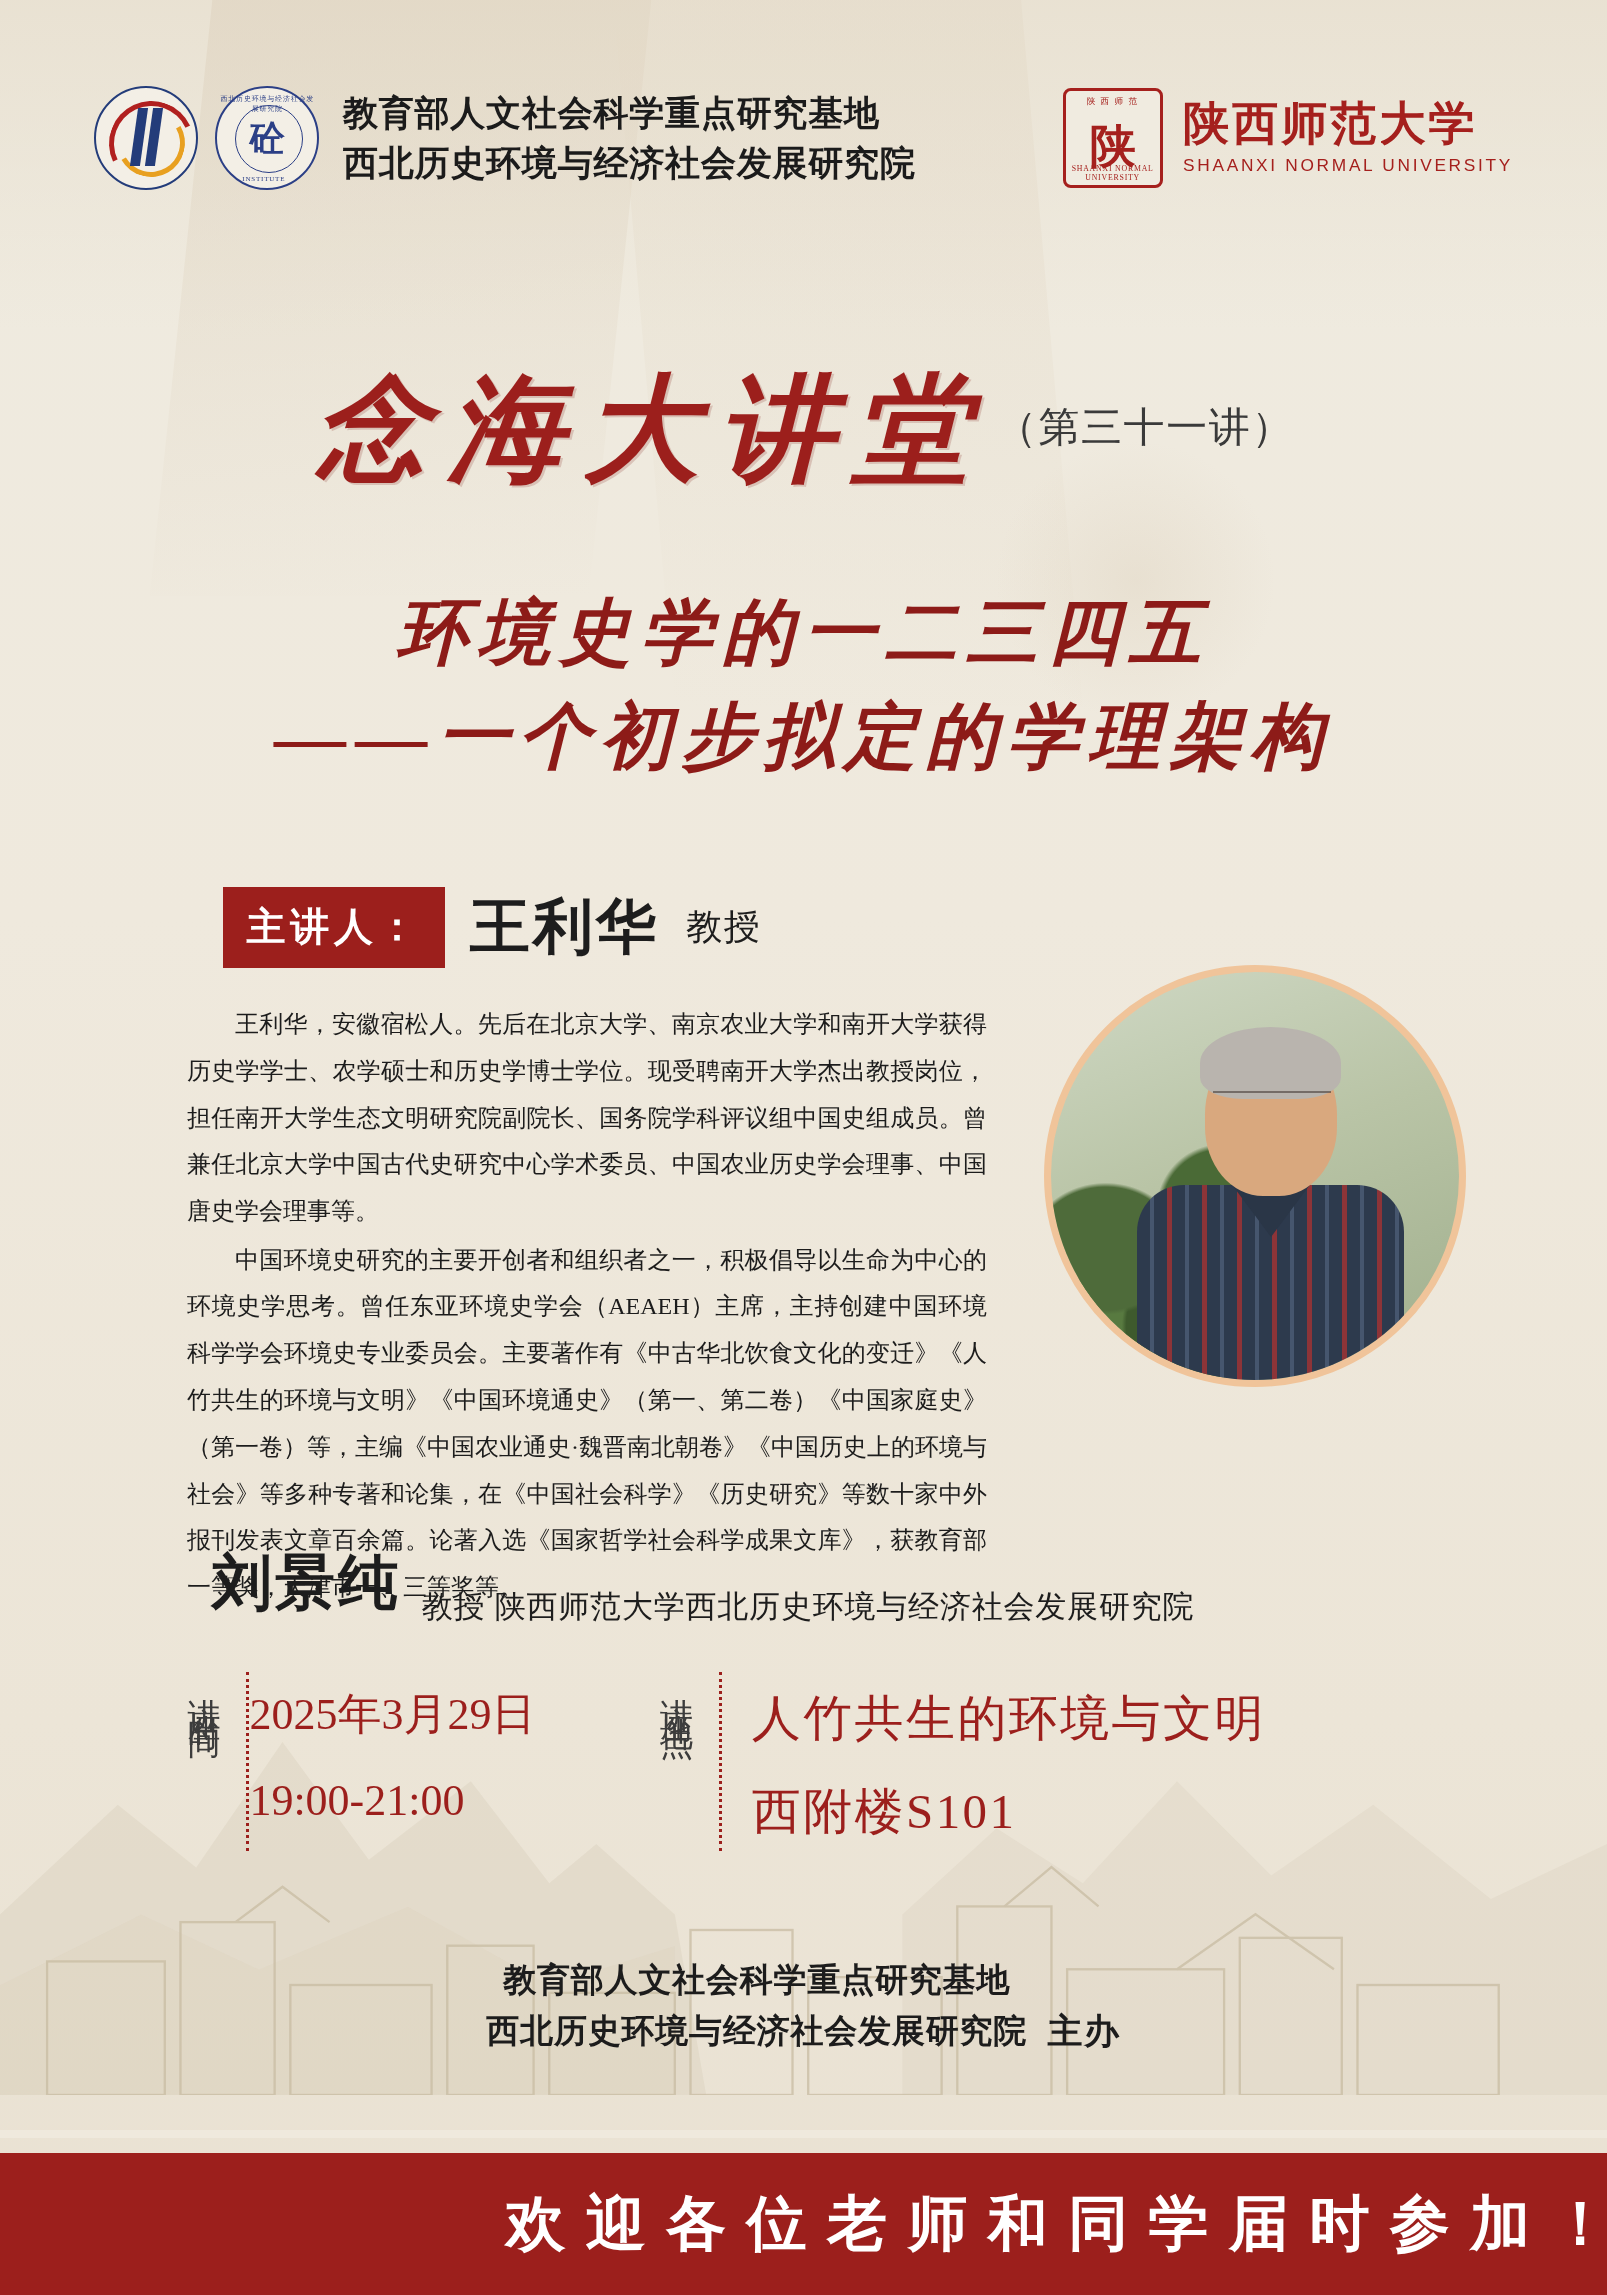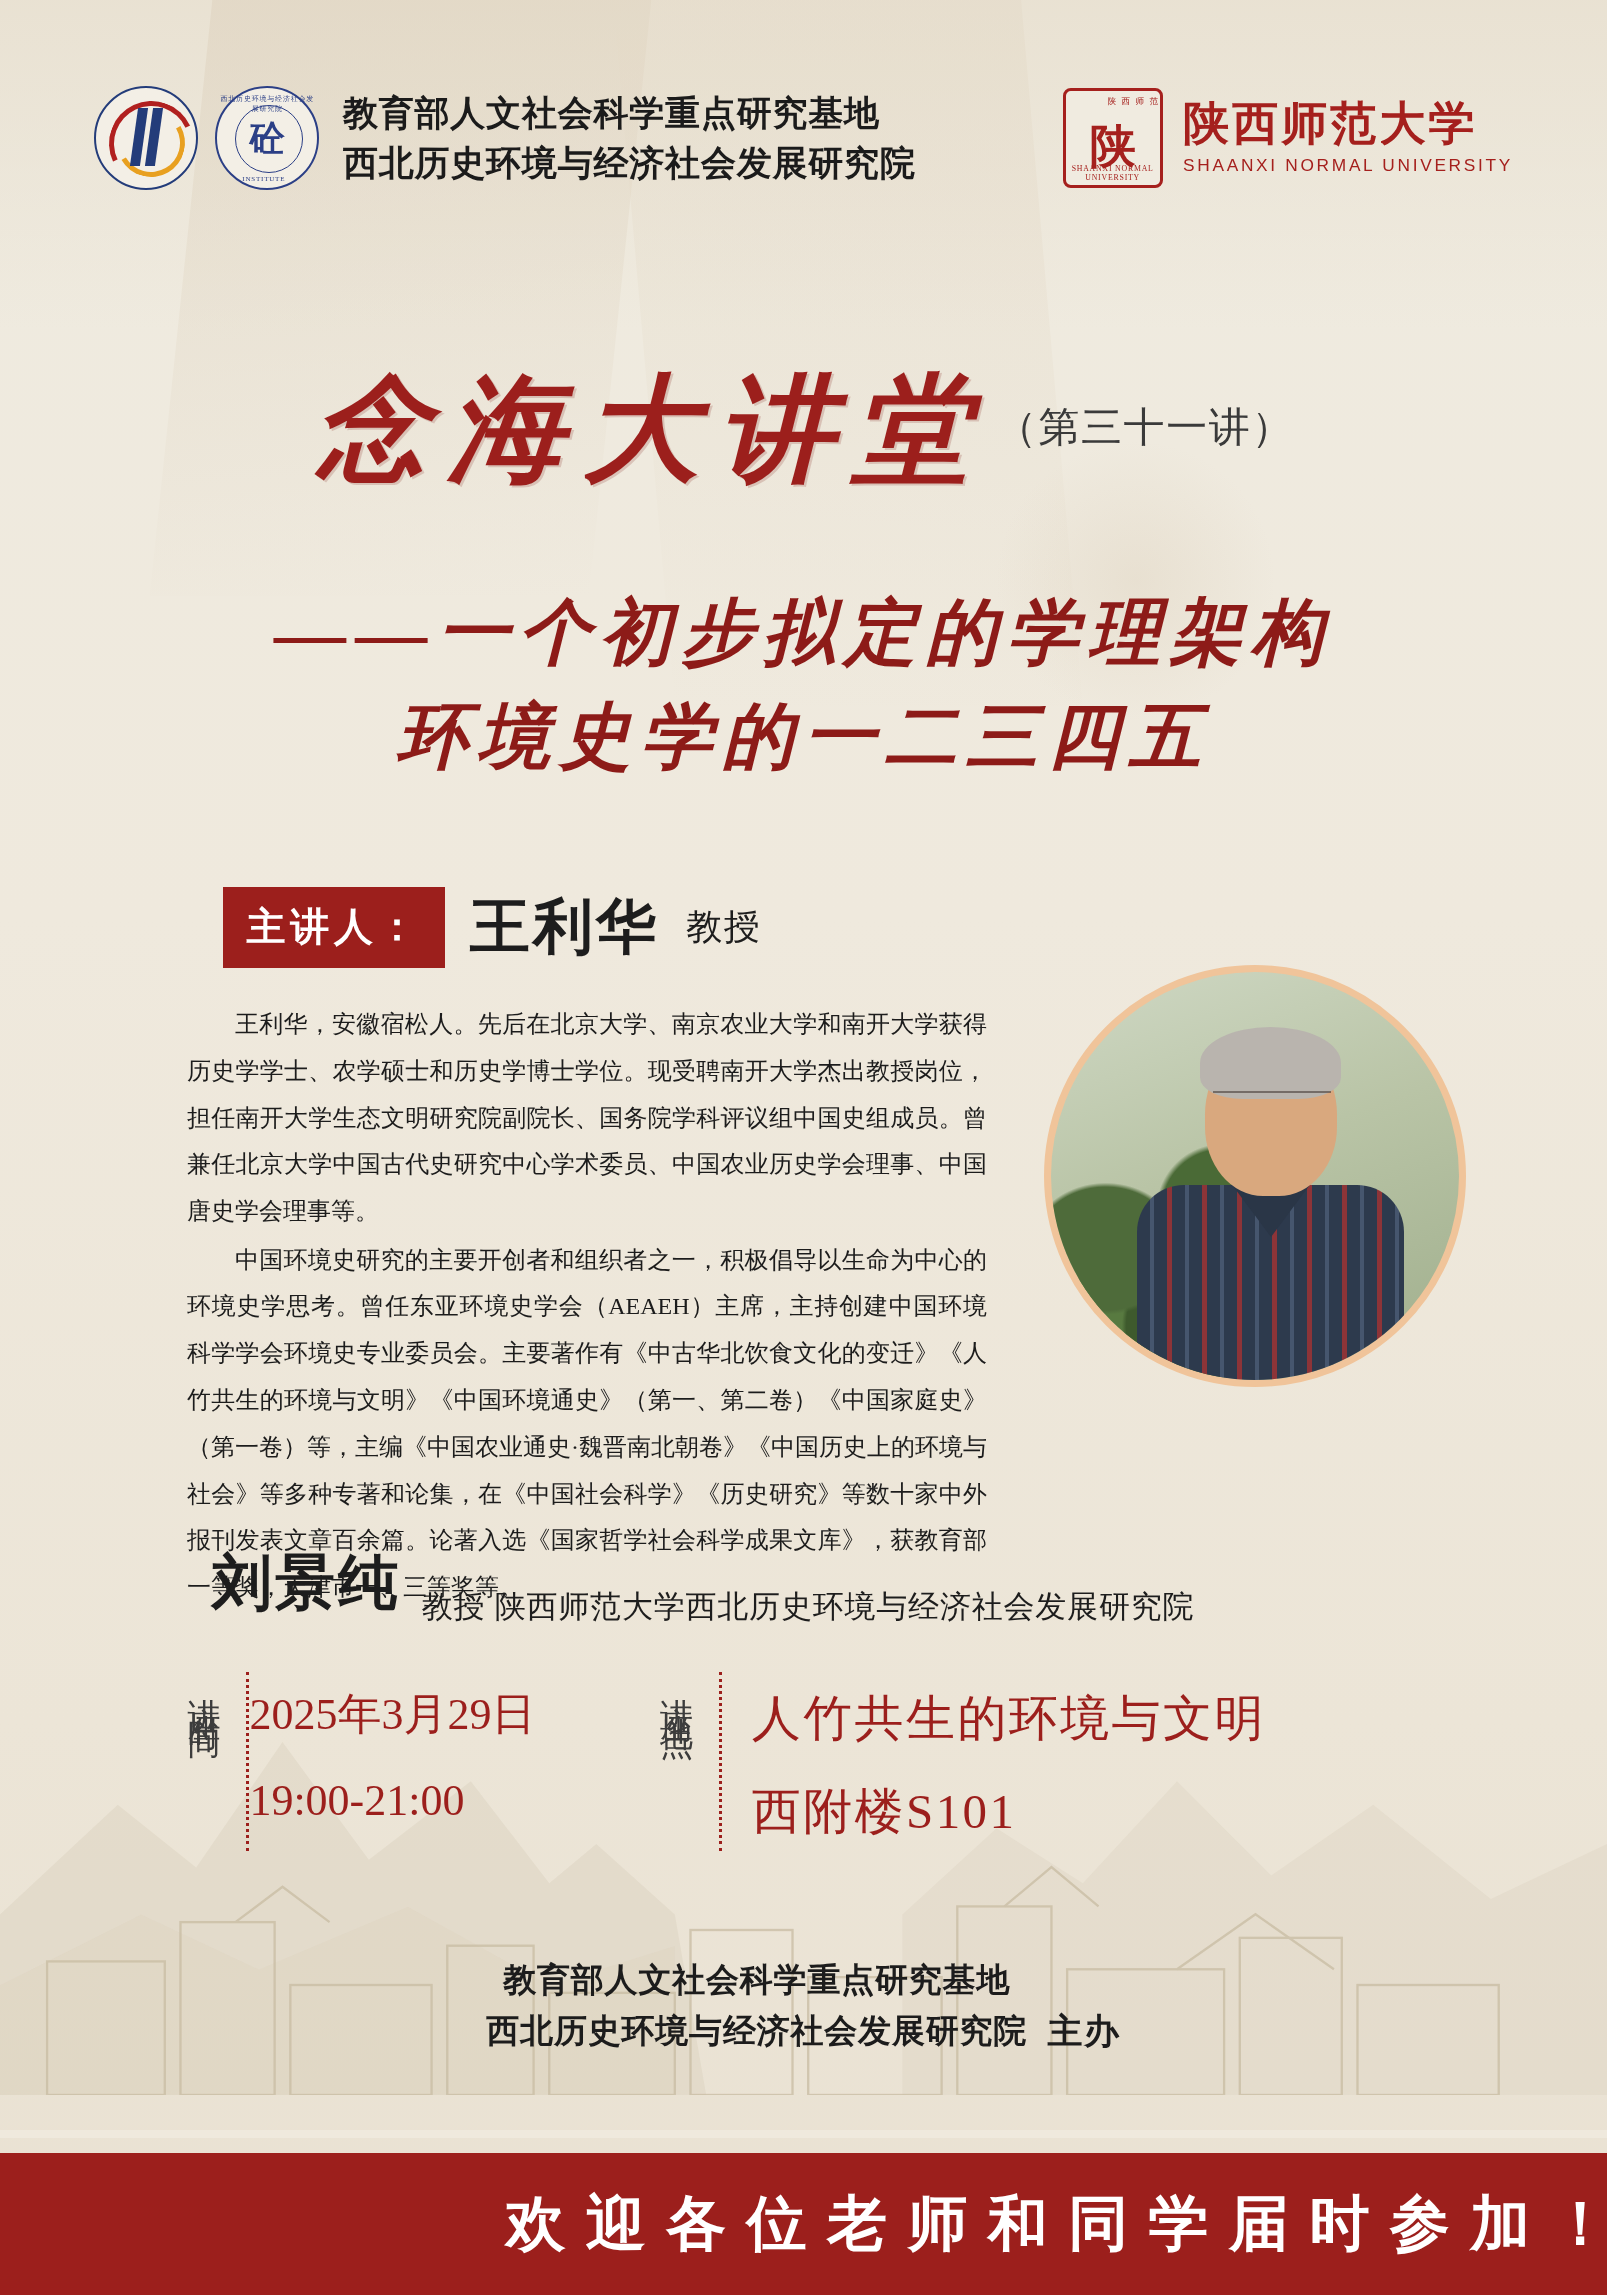--- a/index.html
+++ b/index.html
@@ -179,21 +179,21 @@
     left: 0; right: 0; top: 25px;
     text-align: center;
     font-size: 46px;
     color: #a5201d;
     font-weight: bold;
     font-family: "Liberation Serif", serif;
   }
   .snu-seal .seal-mini {
     position: absolute;
     left: 0; right: 0; top: 4.7px;
-    text-align: right;
+    text-align: center;
     font-size: 8.6px;
     color: #a5201d;
     letter-spacing: 1.6px;
   }
   .snu-seal .seal-mini-b {
     position: absolute;
     left: 0; right: 0; bottom: 3.1px;
     text-align: center;
     font-size: 7.8px;
     color: #a5201d;
@@ -553,22 +553,22 @@
       </div>
     </div>
   </div>
 
   <div class="main-title">
     <span class="series-title">念海大讲堂</span>
     <span class="session-no">（第三十一讲）</span>
   </div>
 
   <div class="lecture-title">
+    <div class="lecture-line">环境史学的一二三四五</div>
     <div class="lecture-line">——一个初步拟定的学理架构</div>
-    <div class="lecture-line">环境史学的一二三四五</div>
   </div>
 
   <div class="speaker-row">
     <span class="tag-red">主讲人：</span>
     <span class="speaker-name">王利华</span>
     <span class="speaker-rank">教授</span>
   </div>
 
   <div class="bio">
     <p>王利华，安徽宿松人。先后在北京大学、南京农业大学和南开大学获得历史学学士、农学硕士和历史学博士学位。现受聘南开大学杰出教授岗位，担任南开大学生态文明研究院副院长、国务院学科评议组中国史组成员。曾兼任北京大学中国古代史研究中心学术委员、中国农业历史学会理事、中国唐史学会理事等。</p>

